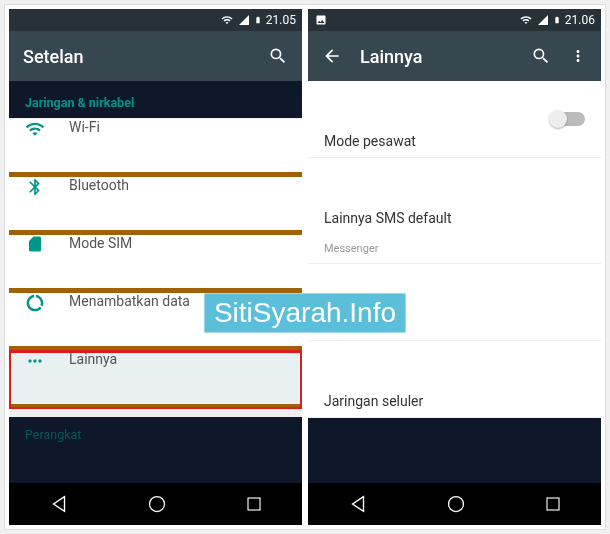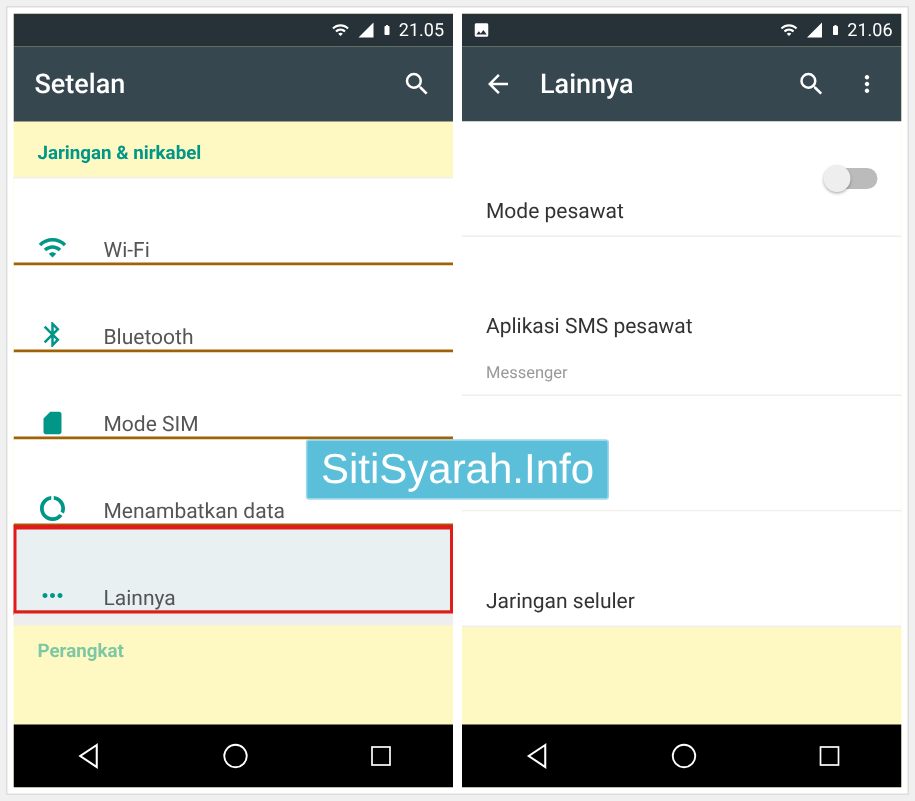--- a/index.html
+++ b/index.html
@@ -16,21 +16,21 @@
     left: 4px; top: 4px;
     width: 602px; height: 526px;
     background: #fff;
     border: 1px solid #ddd;
     display: flex;
     gap: 6px;
     padding: 4px;
   }
   .phone {
     flex: 1;
-    background: #fef9c3;
+    background: #0f172a;
     display: flex;
     flex-direction: column;
     position: relative;
     overflow: hidden;
   }
   
   .statusbar {
     height: 22px;
     background: #263238;
     color: #fff;
@@ -59,24 +59,24 @@
   .section-header {
     color: #009688;
     font-size: 12.5px;
     font-weight: 700;
     padding: 14px 16px 8px 16px;
     border-bottom: 1px solid #eee;
   }
   
   .row {
     display: flex;
-    align-items: flex-end;
+    align-items: flex-start;
     min-height: 58px;
     padding: 0 16px;
-    border-bottom: 2px solid #a16207;
+    border-bottom: 5px solid #a16207;
     gap: 24px;
     background:#fff;
   }
   .row .icon { width: 20px; display:flex; justify-content:center; }
   .row .icon svg { fill:#009688; }
   .row .label { font-size: 14px; color: #555; flex:1; }
   .row.highlight {
     background: #e8f0f2;
     outline: 3px solid #e11b1b;
     outline-offset: -2px;
@@ -126,21 +126,21 @@
     font-size:28px;
     padding:4px 10px;
     border-radius:2px;
     white-space:nowrap;
     z-index:50;
     box-shadow:0 0 0 1px rgba(255,255,255,.4) inset;
   }
   .perangkat {
     color:#009688;
     font-size:12.5px;
-    font-weight:700;
+    font-weight:400;
     padding:10px 16px 0 16px;
     opacity:.5;
   }
 </style>
 </head>
 <body>
 
 <div class="canvas">
 
   <div class="phone">
@@ -262,21 +262,21 @@
 
     <div class="srow">
       <div class="texts">
         <span class="label">Mode pesawat</span>
       </div>
       <div class="toggle"></div>
     </div>
 
     <div class="srow">
       <div class="texts">
-        <span class="label">Aplikasi SMS pesawat</span>
+        <span class="label">Lainnya SMS default</span>
         <span class="sub">Messenger</span>
       </div>
     </div>
 
 
     <div class="srow">
       <div class="texts">
         <span class="label">VPN</span>
       </div>
     </div>

